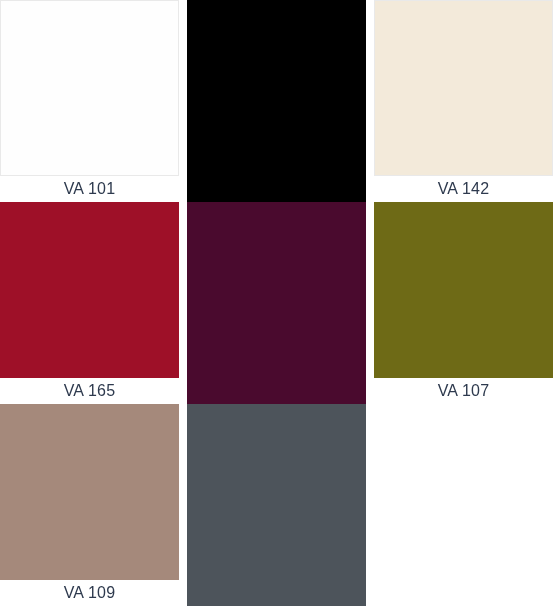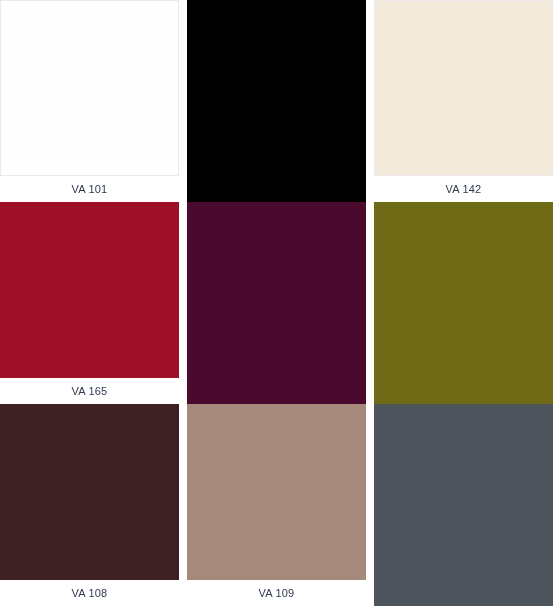--- a/index.html
+++ b/index.html
@@ -44,21 +44,21 @@
   
   .swatch-chip.bordered {
     border: 1px solid #e9e9e9;
   }
 
   .swatch-caption {
     flex: 0 0 auto;
     height: 26px;
     line-height: 26px;
     text-align: center;
-    font-size: 11px;
+    font-size: 16px;
     color: #2e3a4e;
     letter-spacing: 0.2px;
     white-space: nowrap;
     overflow: hidden;
   }
 </style>
 </head>
 <body>
 
 <div id="swatch-grid">
@@ -75,24 +75,21 @@
     </div>
     <div class="swatch-cell">
       <div class="swatch-chip" style="background-color: rgb(158, 16, 40);"></div>
       <div class="swatch-caption">VA 165</div>
     </div>
     <div class="swatch-cell">
       <div class="swatch-chip" style="background-color: rgb(74, 10, 46);"></div>
     </div>
     <div class="swatch-cell">
       <div class="swatch-chip" style="background-color: rgb(110, 106, 22);"></div>
-    </div>
-    <div class="swatch-cell">
-      <div class="swatch-chip" style="background-color: rgb(60, 32, 35);"></div>
-      <div class="swatch-caption">VA 108</div>
+      <div class="swatch-caption">VA 107</div>
     </div>
     <div class="swatch-cell">
       <div class="swatch-chip" style="background-color: rgb(165, 137, 123);"></div>
       <div class="swatch-caption">VA 109</div>
     </div>
     <div class="swatch-cell">
       <div class="swatch-chip" style="background-color: rgb(77, 84, 91);"></div>
     </div>
   </div>
 

